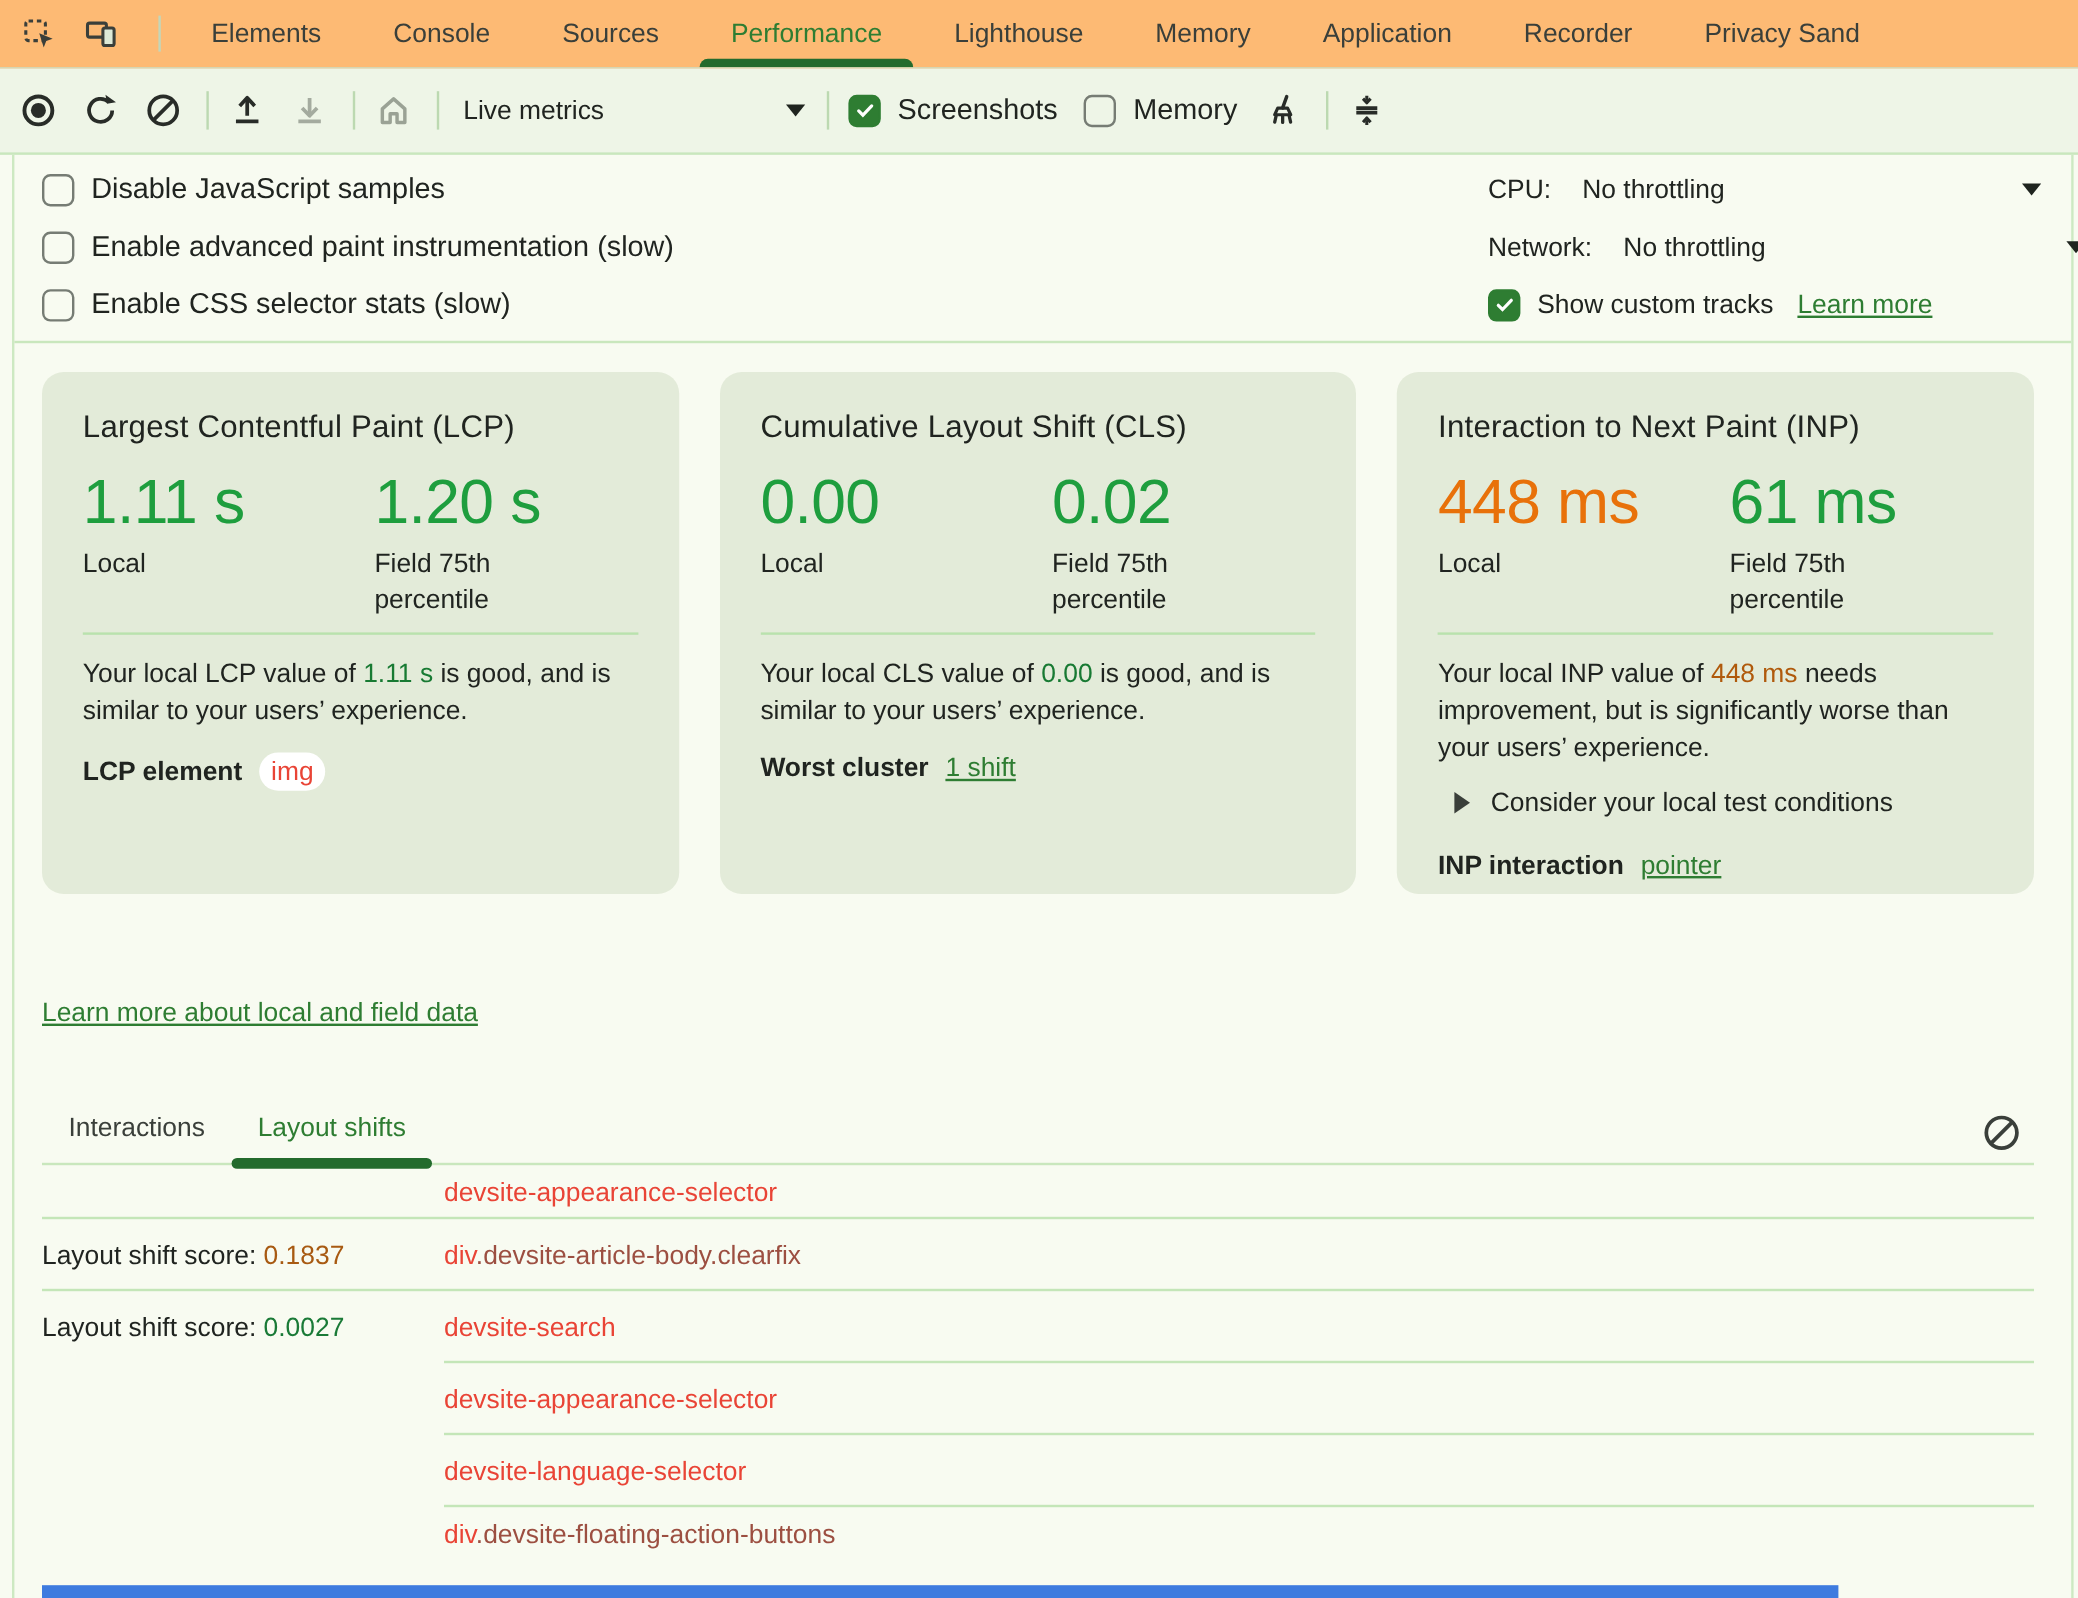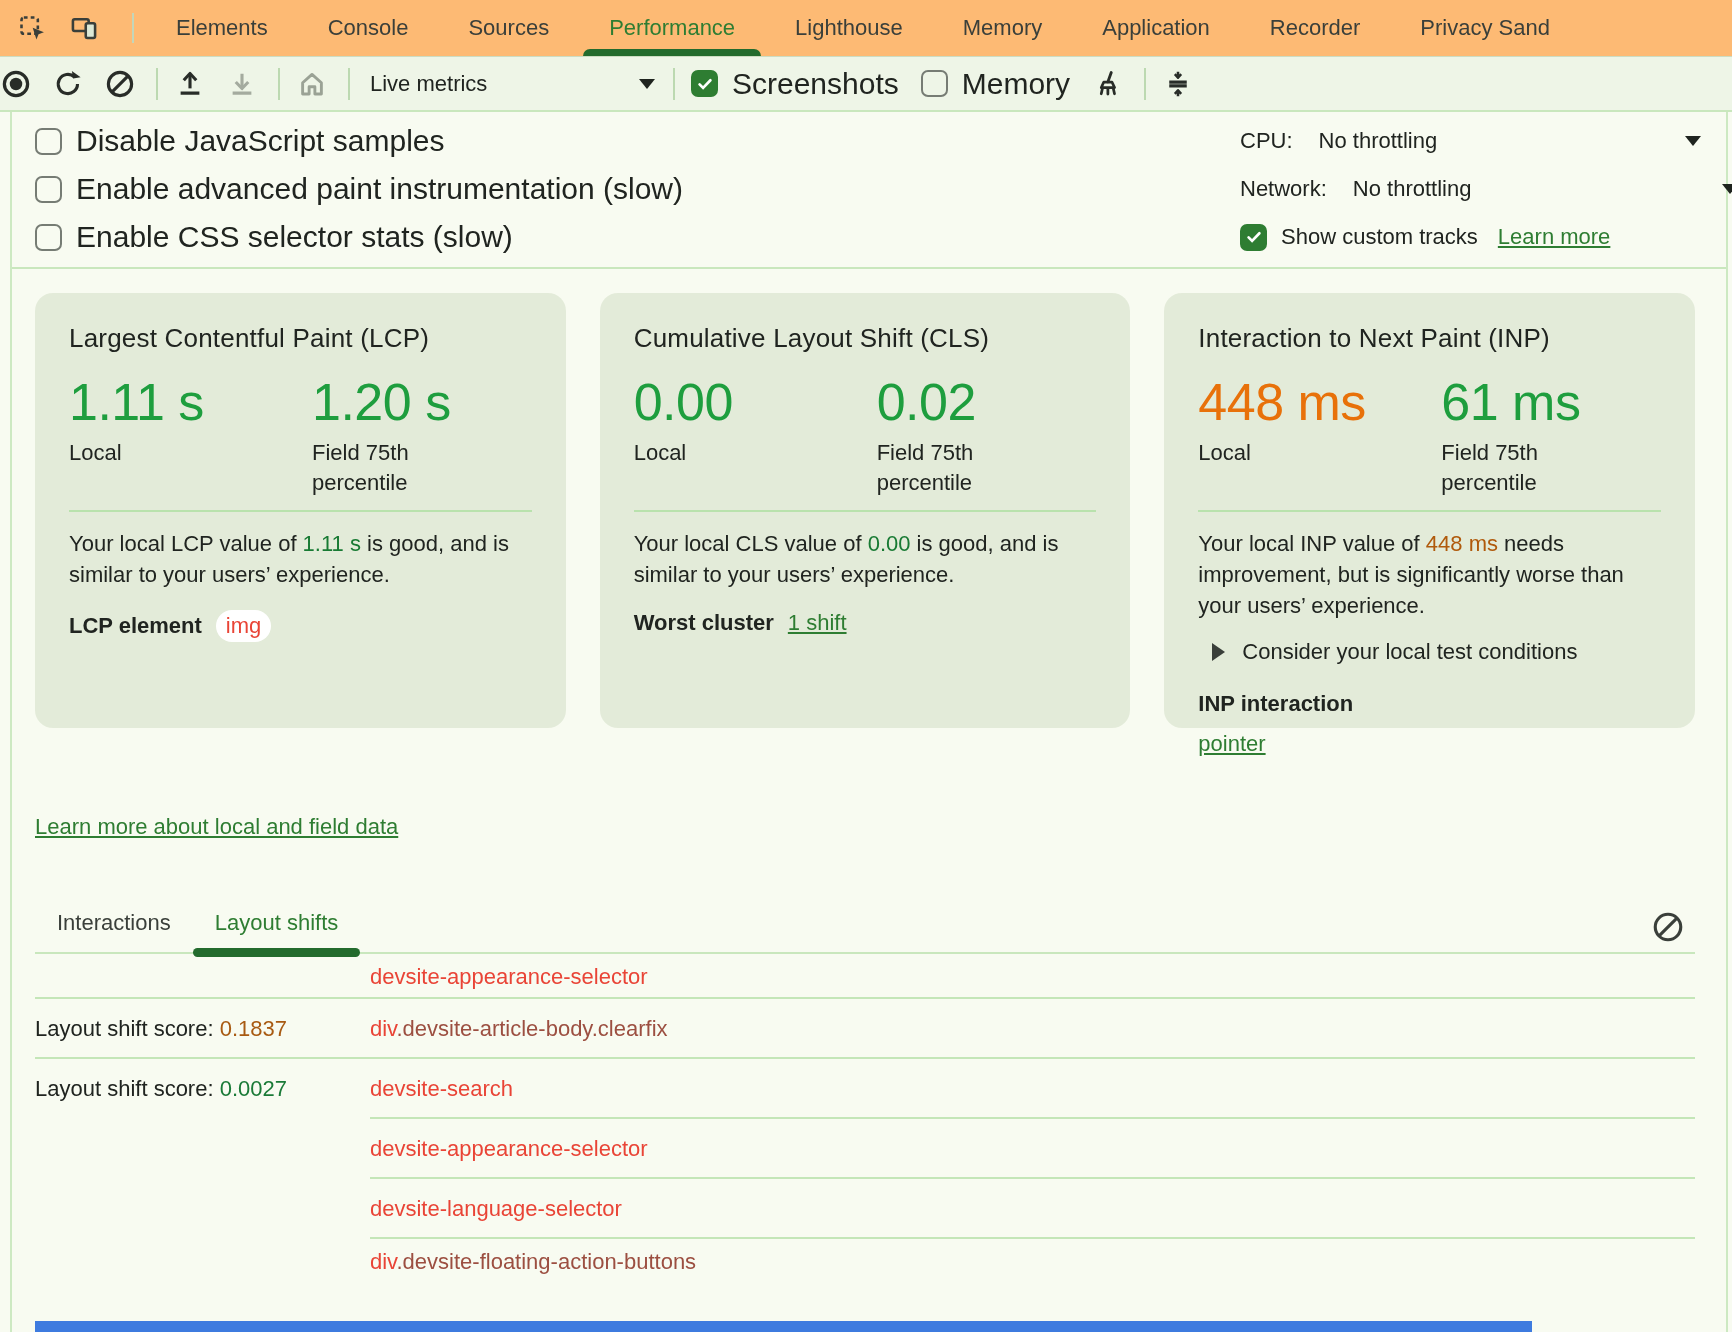--- a/index.html
+++ b/index.html
@@ -21,30 +21,30 @@
   .tabs { display:flex; height:100%; align-items:stretch; gap:4px; margin-left:2px; flex:1; overflow:hidden; }
   .tab { display:flex; align-items:center; gap:9px; padding:0 28px; font-size:22px; color:#3a3f3a; position:relative; white-space:nowrap; }
   .tab.selected { color:#2e7d32; }
   .tab.selected::after {
     content:""; position:absolute; left:2px; right:2px; bottom:0; height:7px;
     background:#236b2d; border-radius:7px 7px 0 0;
   }
 
   
   .toolbar {
-    height:55px; background:#eef5e7; display:flex; align-items:center;
-    padding-left:0; border-bottom:2px solid #c9e7bd; position:relative; z-index:2;
+    height:72px; background:#eef5e7; display:flex; align-items:center;
+    padding-left:16px; border-bottom:2px solid #c9e7bd; position:relative; z-index:2;
   }
   .toolbar .icon-btn { margin-right:20px; }
   .tsep { width:2px; height:32px; background:#bcd9b1; margin:0 16px 0 0; }
   .dropdown { display:flex; align-items:center; justify-content:space-between; width:285px; font-size:22px; margin:0 18px 0 4px; }
   .caret { width:0; height:0; border-left:8px solid transparent; border-right:8px solid transparent; border-top:10px solid #1f241f; }
   .cb { width:27px; height:27px; border:2.5px solid #767c74; border-radius:7px; background:transparent; flex:none; }
   .cb.checked { background:#2e7d32; border-color:#2e7d32; display:flex; align-items:center; justify-content:center; }
-  .cb-row { display:flex; align-items:center; gap:14px; font-size:30px; }
+  .cb-row { display:flex; align-items:center; gap:14px; font-size:24px; }
   .toolbar .cb-row { margin-right:22px; }
 
   
   .lower {
     margin-left:10px; width:1718px; height:1220px;
     border-left:2px solid #cde9c2; border-right:2px solid #cde9c2;
     background:#f8fbf1;
   }
   
   .settings { position:relative; padding:5px 0 6px 23px; border-bottom:2px solid #c9e7bd; }
@@ -68,21 +68,21 @@
   .card-div { border-top:2px solid #b9e2ad; margin-top:12px; }
   .card-p { font-size:22px; line-height:31px; margin-top:16px; max-width:467px; }
   .inline-green { color:#187a33; }
   .inline-orange { color:#b05a0c; }
   .card-footer { margin-top:20px; font-size:22px; display:flex; align-items:center; gap:14px; }
   .semib { font-weight:600; }
   .chip { background:#ffffff; color:#e94436; padding:3px 10px; border-radius:16px; }
   .glink { color:#2e7d32; text-decoration:underline; cursor:pointer; }
   .disclosure { margin-top:18px; padding-left:14px; display:flex; align-items:center; gap:17px; font-size:22px; font-weight:500; }
   .tri { width:0; height:0; border-top:9px solid transparent; border-bottom:9px solid transparent; border-left:13px solid #3a3f3a; }
-  .inp-footer { margin-top:26px; font-size:22px; display:flex; align-items:flex-start; gap:14px;flex-direction:column; }
+  .inp-footer { margin-top:26px; font-size:22px; display:flex; align-items:flex-start; gap:14px; }
 
   .learn-link { display:inline-block; margin-top:86px; font-size:22px; }
 
   
   .log { margin-top:56px; width:1660px; }
   .log-tabs { display:flex; align-items:flex-end; border-bottom:2px solid #c9e7bd; position:relative; }
   .log-tab { font-size:22px; font-weight:500; color:#3a3f3a; padding:14px 22px 16px; position:relative; white-space:nowrap; }
   .log-tab.active { color:#2e7d32; }
   .log-tab.active::after {
     content:""; position:absolute; left:0; right:0; bottom:-5px; height:9px;

